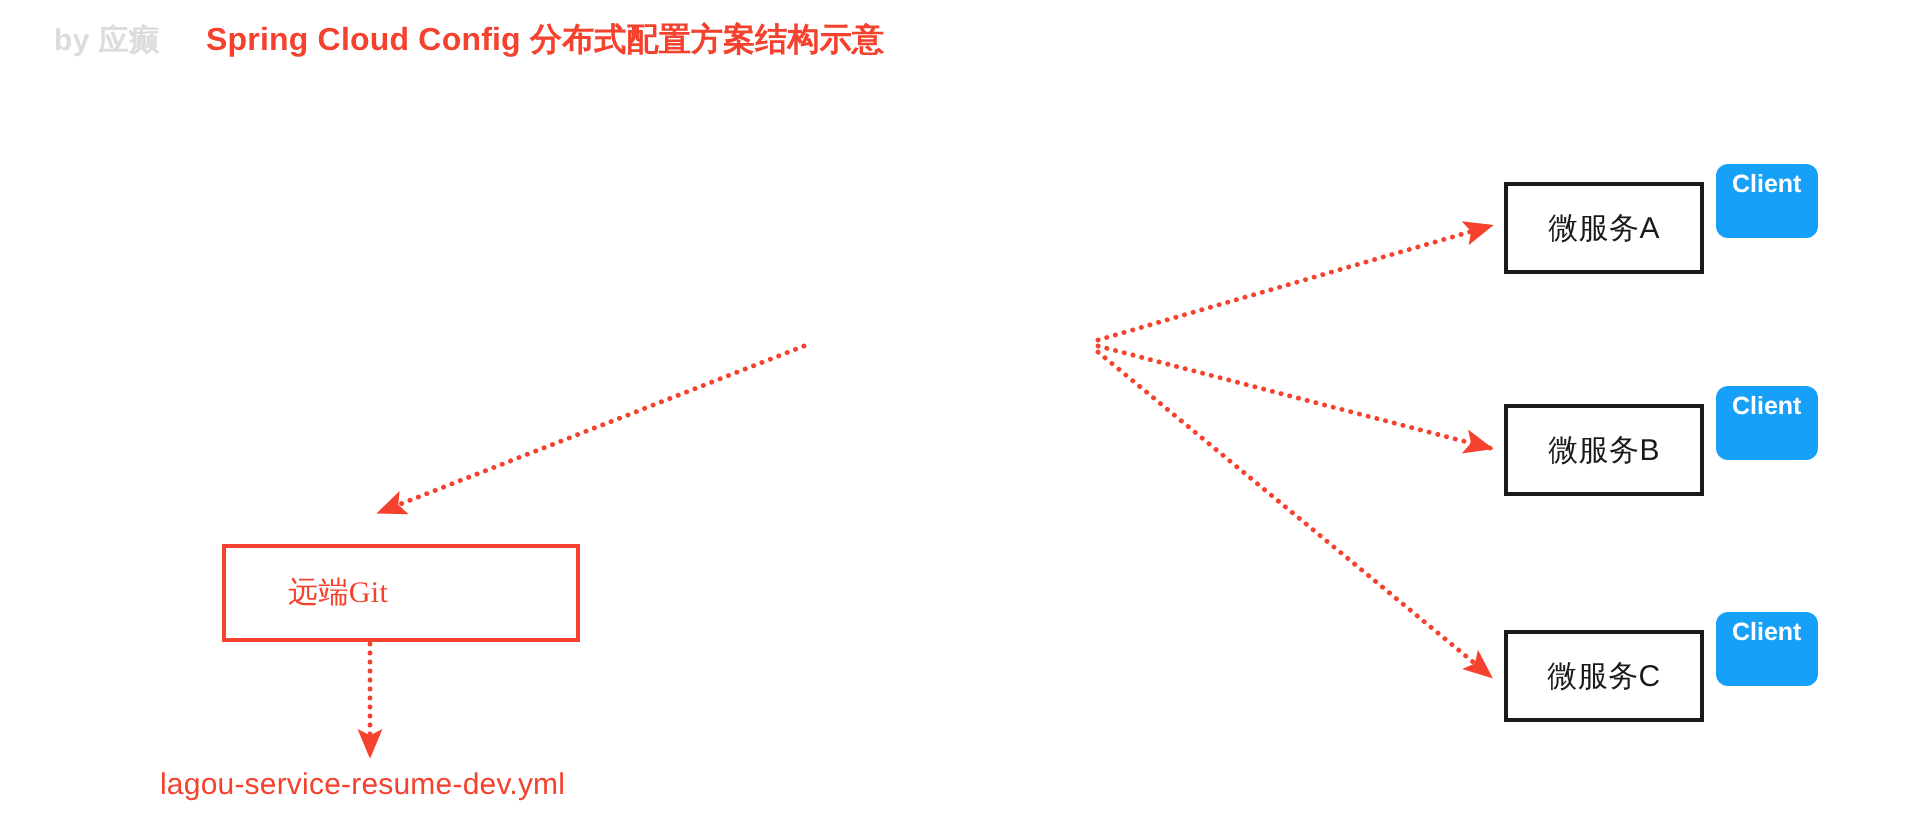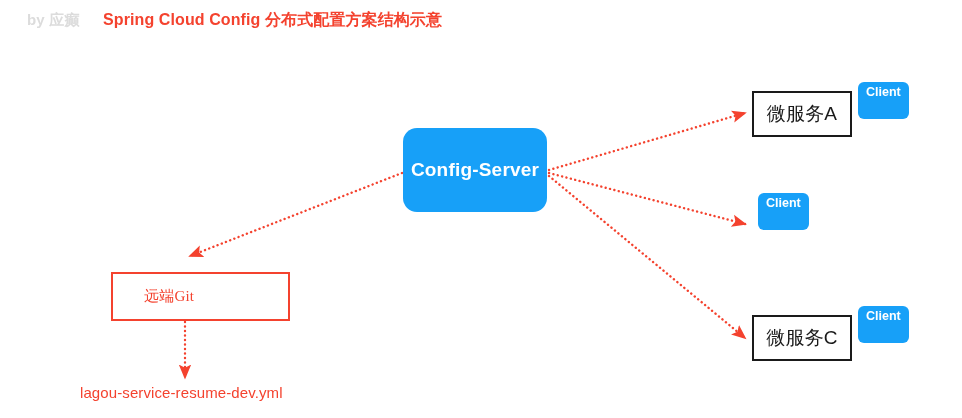--- a/index.html
+++ b/index.html
@@ -83,21 +83,21 @@
     width: 100px;
     height: 46px;
     border: 2.5px solid #1a1a1a;
     background: #ffffff;
     display: flex;
     align-items: center;
     justify-content: center;
     box-sizing: border-box;
   }
   .ms-box-label {
-    font-size: 19px;
+    font-size: 15px;
     color: #1a1a1a;
     white-space: nowrap;
     letter-spacing: 0.2px;
   }
   .client-badge {
     margin-left: 6px;
     align-self: flex-start;
     margin-top: -9px;
     background: #17a0f8;
     color: #ffffff;
@@ -165,32 +165,32 @@
 
     <line x1="549" y1="170" x2="745" y2="113" stroke="#f4422e" stroke-width="2.4" stroke-dasharray="0.1 4.4" stroke-linecap="round" marker-end="url(#arrowRed)"></line>
 
     <line x1="549" y1="173" x2="745" y2="224" stroke="#f4422e" stroke-width="2.4" stroke-dasharray="0.1 4.4" stroke-linecap="round" marker-end="url(#arrowRed)"></line>
 
     <line x1="549" y1="176" x2="745" y2="338" stroke="#f4422e" stroke-width="2.4" stroke-dasharray="0.1 4.4" stroke-linecap="round" marker-end="url(#arrowRed)"></line>
 
     <line x1="185" y1="322" x2="185" y2="377" stroke="#f4422e" stroke-width="2.4" stroke-dasharray="0.1 4.4" stroke-linecap="round" marker-end="url(#arrowRedDown)"></line>
   </svg>
 
-  <div class="config-server">
-    <span class="config-server-label">Config-Server</span>
-  </div>
 
   <div class="ms-node" style="left:752px; top:91px;">
     <div class="ms-box">
       <span class="ms-box-label">微服务A</span>
     </div>
     <span class="client-badge">Client</span>
   </div>
 
   <div class="ms-node" style="left:752px; top:202px;">
+    <div class="ms-box">
+      <span class="ms-box-label">微服务B</span>
+    </div>
     <span class="client-badge">Client</span>
   </div>
 
   <div class="ms-node" style="left:752px; top:315px;">
     <div class="ms-box">
       <span class="ms-box-label">微服务C</span>
     </div>
     <span class="client-badge">Client</span>
   </div>
 

